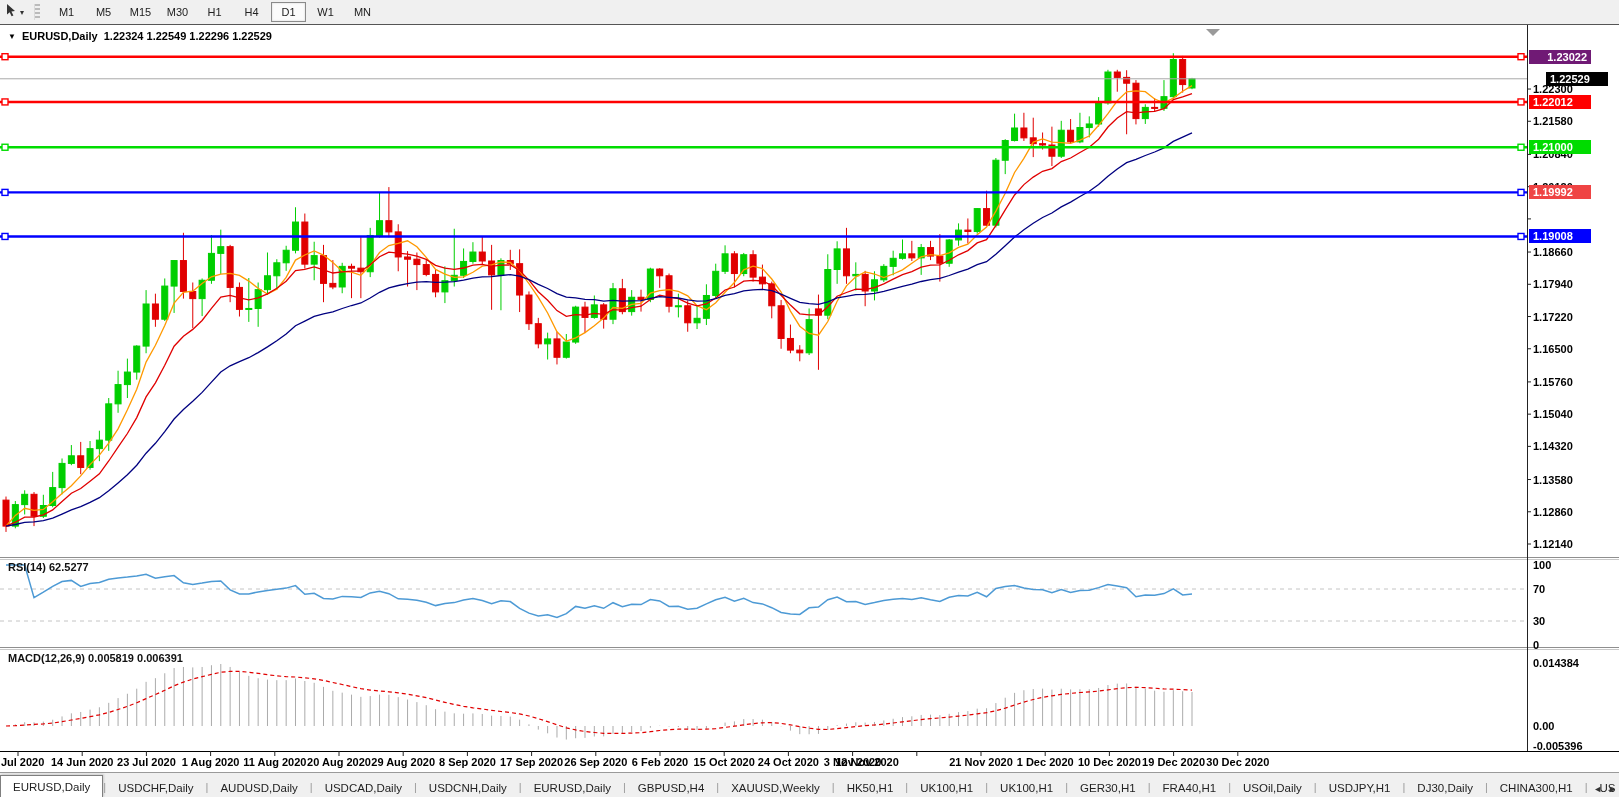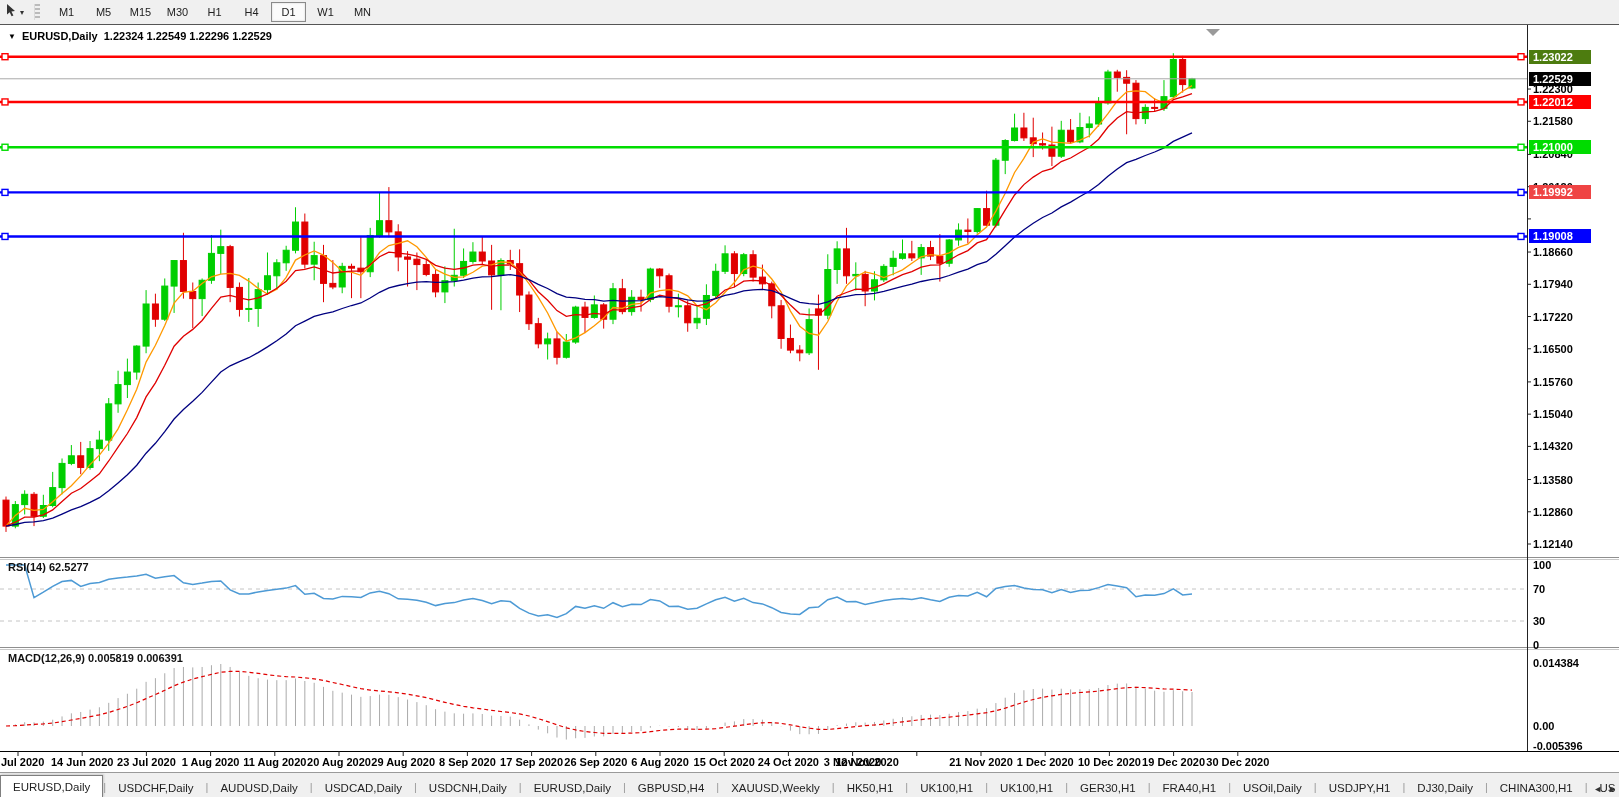--- a/index.html
+++ b/index.html
@@ -565,36 +565,36 @@
         <div class="date-label" style="left: 18px;">4 Jul 2020</div>
         <div class="date-label" style="left: 82.2px;">14 Jun 2020</div>
         <div class="date-label" style="left: 146.4px;">23 Jul 2020</div>
         <div class="date-label" style="left: 210.6px;">1 Aug 2020</div>
         <div class="date-label" style="left: 274.8px;">11 Aug 2020</div>
         <div class="date-label" style="left: 339px;">20 Aug 2020</div>
         <div class="date-label" style="left: 403.2px;">29 Aug 2020</div>
         <div class="date-label" style="left: 467.4px;">8 Sep 2020</div>
         <div class="date-label" style="left: 531.6px;">17 Sep 2020</div>
         <div class="date-label" style="left: 595.8px;">26 Sep 2020</div>
-        <div class="date-label" style="left: 660px;">6 Aug 2020</div>
+        <div class="date-label" style="left: 660px;">6 Feb 2020</div>
         <div class="date-label" style="left: 724.2px;">15 Oct 2020</div>
         <div class="date-label" style="left: 788.4px;">24 Oct 2020</div>
         <div class="date-label" style="left: 852.6px;">3 Nov 2020</div>
         <div class="date-label" style="left: 867px;">12 Nov 2020</div>
         <div class="date-label" style="left: 981px;">21 Nov 2020</div>
         <div class="date-label" style="left: 1045.2px;">1 Dec 2020</div>
         <div class="date-label" style="left: 1109.4px;">10 Dec 2020</div>
         <div class="date-label" style="left: 1173.6px;">19 Dec 2020</div>
         <div class="date-label" style="left: 1237.8px;">30 Dec 2020</div>
-        <div class="price-tag" style="top: 31.7051px; background: #4d7c0f;">1.23022</div>
+        <div class="price-tag" style="top: 31.7051px; background: #701a75; text-align: right;">1.23022</div>
         <div class="price-tag" style="top: 76.934px; background: rgb(255, 0, 0);">1.22012</div>
         <div class="price-tag" style="top: 122.253px; background: rgb(0, 220, 0);">1.21000</div>
         <div class="price-tag" style="top: 167.392px; background: #ef4444;">1.19992</div>
         <div class="price-tag" style="top: 211.457px; background: rgb(0, 0, 255);">1.19008</div>
-        <div class="price-tag" style="top: 53.7822px; background: rgb(0, 0, 0);">1.22529</div>
+        <div class="price-tag" style="top: 53.7822px; background: rgb(0, 0, 0); margin-left: 17px;">1.22529</div>
       </div>
   </div>
 
   <div id="tabbar">
     <div id="tabs-holder" style="display:flex;align-items:flex-end;">
         <div class="tab active">EURUSD,Daily</div>
         <span class="tab-sep">|</span>
         <div class="tab">USDCHF,Daily</div>
         <span class="tab-sep">|</span>
         <div class="tab">AUDUSD,Daily</div>

